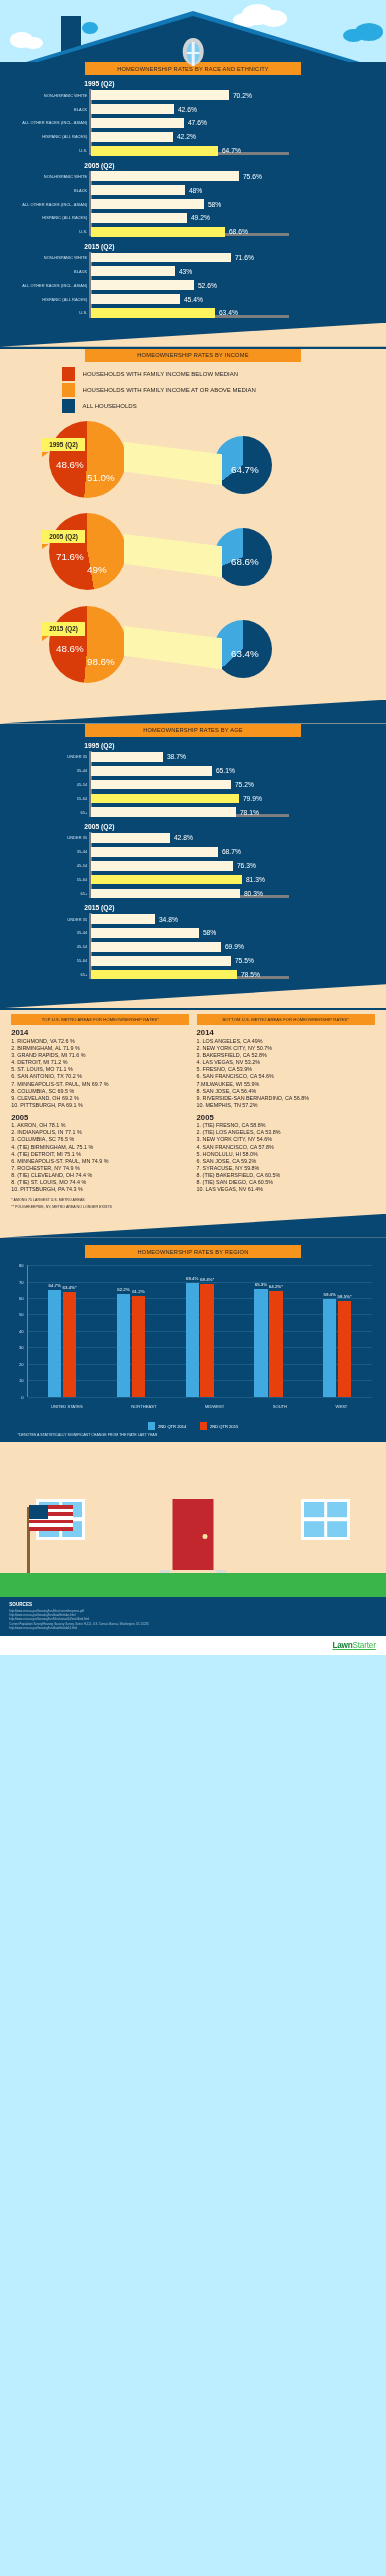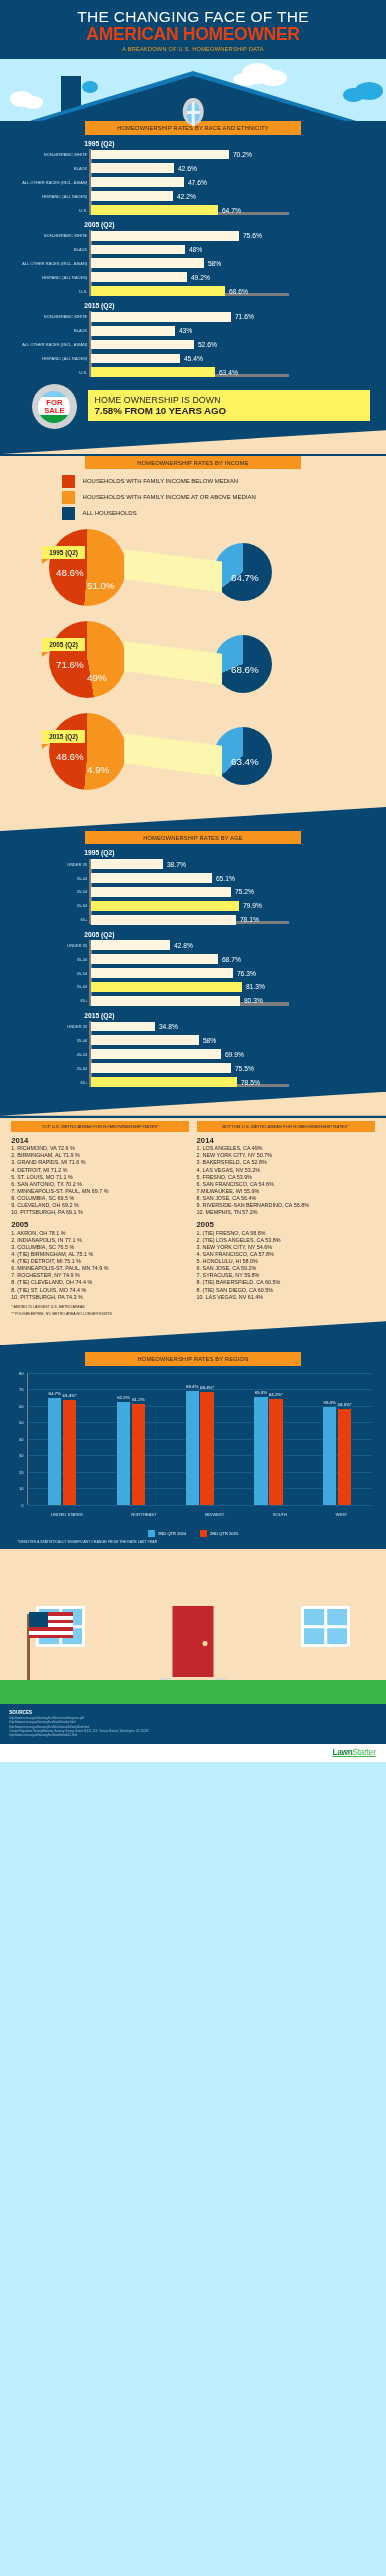--- a/index.html
+++ b/index.html
@@ -243,25 +243,20 @@
 
   .brandbar { background:#ffffff; padding: 4.6px 0; text-align:right; padding-right: 10.3px;}
   .brandbar .bt { font-size: 8.2px; color:#39b54a; font-weight: 300; letter-spacing:-0.2px;text-decoration:underline;}
   .brandbar .bt b { color:#1a7f37; font-weight:bold; }
 </style>
 </head>
 <body>
 
 <div class="page">
 
-  <div class="header">
-    <h1>THE CHANGING FACE OF THE</h1>
-    <h2>AMERICAN HOMEOWNER</h2>
-    <h3>A BREAKDOWN OF U.S. HOMEOWNERSHIP DATA</h3>
-  </div>
 
   <div class="sky">
     <div class="cloud" style="left:242px;top:4.1px;width:31px;height:20.6px;"></div>
     <div class="cloud" style="left:260px;top:10.3px;width:27px;height:16.5px;"></div>
     <div class="cloud" style="left:233px;top:13.4px;width:25px;height:13.4px;"></div>
     <div class="cloud" style="left:10.3px;top:32px;width:23px;height:15.5px;"></div>
     <div class="cloud" style="left:23px;top:37px;width:19.6px;height:12.4px;"></div>
     <div class="cloud-blue" style="left:355px;top:23px;width:28px;height:17.5px;"></div>
     <div class="cloud-blue" style="left:343px;top:29px;width:20.6px;height:13.4px;"></div>
     <div class="cloud-blue" style="left:82px;top:21.6px;width:15.5px;height:12.4px;"></div>
@@ -366,33 +361,20 @@
               <span class="bar-val">45.4%</span>
             </div>
             <div class="bar-row">
               <span class="bar-label">U.S.</span>
               <div class="bar hl" style="width:124px"></div>
               <span class="bar-val">63.4%</span>
             </div>
           </div>
         </div>
 
-      <div class="forsale-row">
-        <div class="forsale-badge">
-          <div class="forsale-inner">
-            <div class="fs-white"></div>
-              <div class="fs-green"></div>
-            <div class="fs-text">FOR<br>SALE</div>
-          </div>
-        </div>
-        <div class="down-banner">
-          <div class="l1">HOME OWNERSHIP IS DOWN</div>
-          <div class="l2">7.58% FROM 10 YEARS AGO</div>
-        </div>
-      </div>
     </div>
     <div class="diag-top"></div>
   </div>
 
   <div class="peach">
     <div class="section-title">HOMEOWNERSHIP RATES BY INCOME</div>
     <div class="legend" id="income-legend">
         <div class="legend-item">
           <span class="legend-swatch" style="background:#d93b09"></span>
           <span class="legend-text">HOUSEHOLDS WITH FAMILY INCOME BELOW MEDIAN</span>
@@ -423,21 +405,21 @@
           <span class="pie-lab" style="left:56px;top:44px;">71.6%</span>
           <span class="pie-lab" style="left:87px;top:57px;">49%</span>
           <div class="pie-small" style="background:conic-gradient(#084772 0deg 246.95999999999998deg, #3fa9e0 246.95999999999998deg 360deg)"></div>
           <span class="pie-lab" style="left:231px;top:49px;">68.6%</span>
         </div>
         <div class="pie-block">
           <div class="connector"></div>
           <div class="pie-big" style="background:conic-gradient(#f7941e 0deg 185.04deg, #d93b09 185.04deg 360deg)"></div>
           <div class="pie-year">2015 (Q2)</div>
           <span class="pie-lab" style="left:56px;top:44px;">48.6%</span>
-          <span class="pie-lab" style="left:87px;top:57px;">4.9%</span>
+          <span class="pie-lab" style="left:87px;top:57px;">98.6%</span>
           <div class="pie-small" style="background:conic-gradient(#084772 0deg 228.24deg, #3fa9e0 228.24deg 360deg)"></div>
           <span class="pie-lab" style="left:231px;top:49px;">63.4%</span>
         </div>
       </div>
   </div>
   <div class="diag-bot"></div>
 
   <div class="body-dark">
     <div class="wall">
       <div class="section-title">HOMEOWNERSHIP RATES BY AGE</div>

